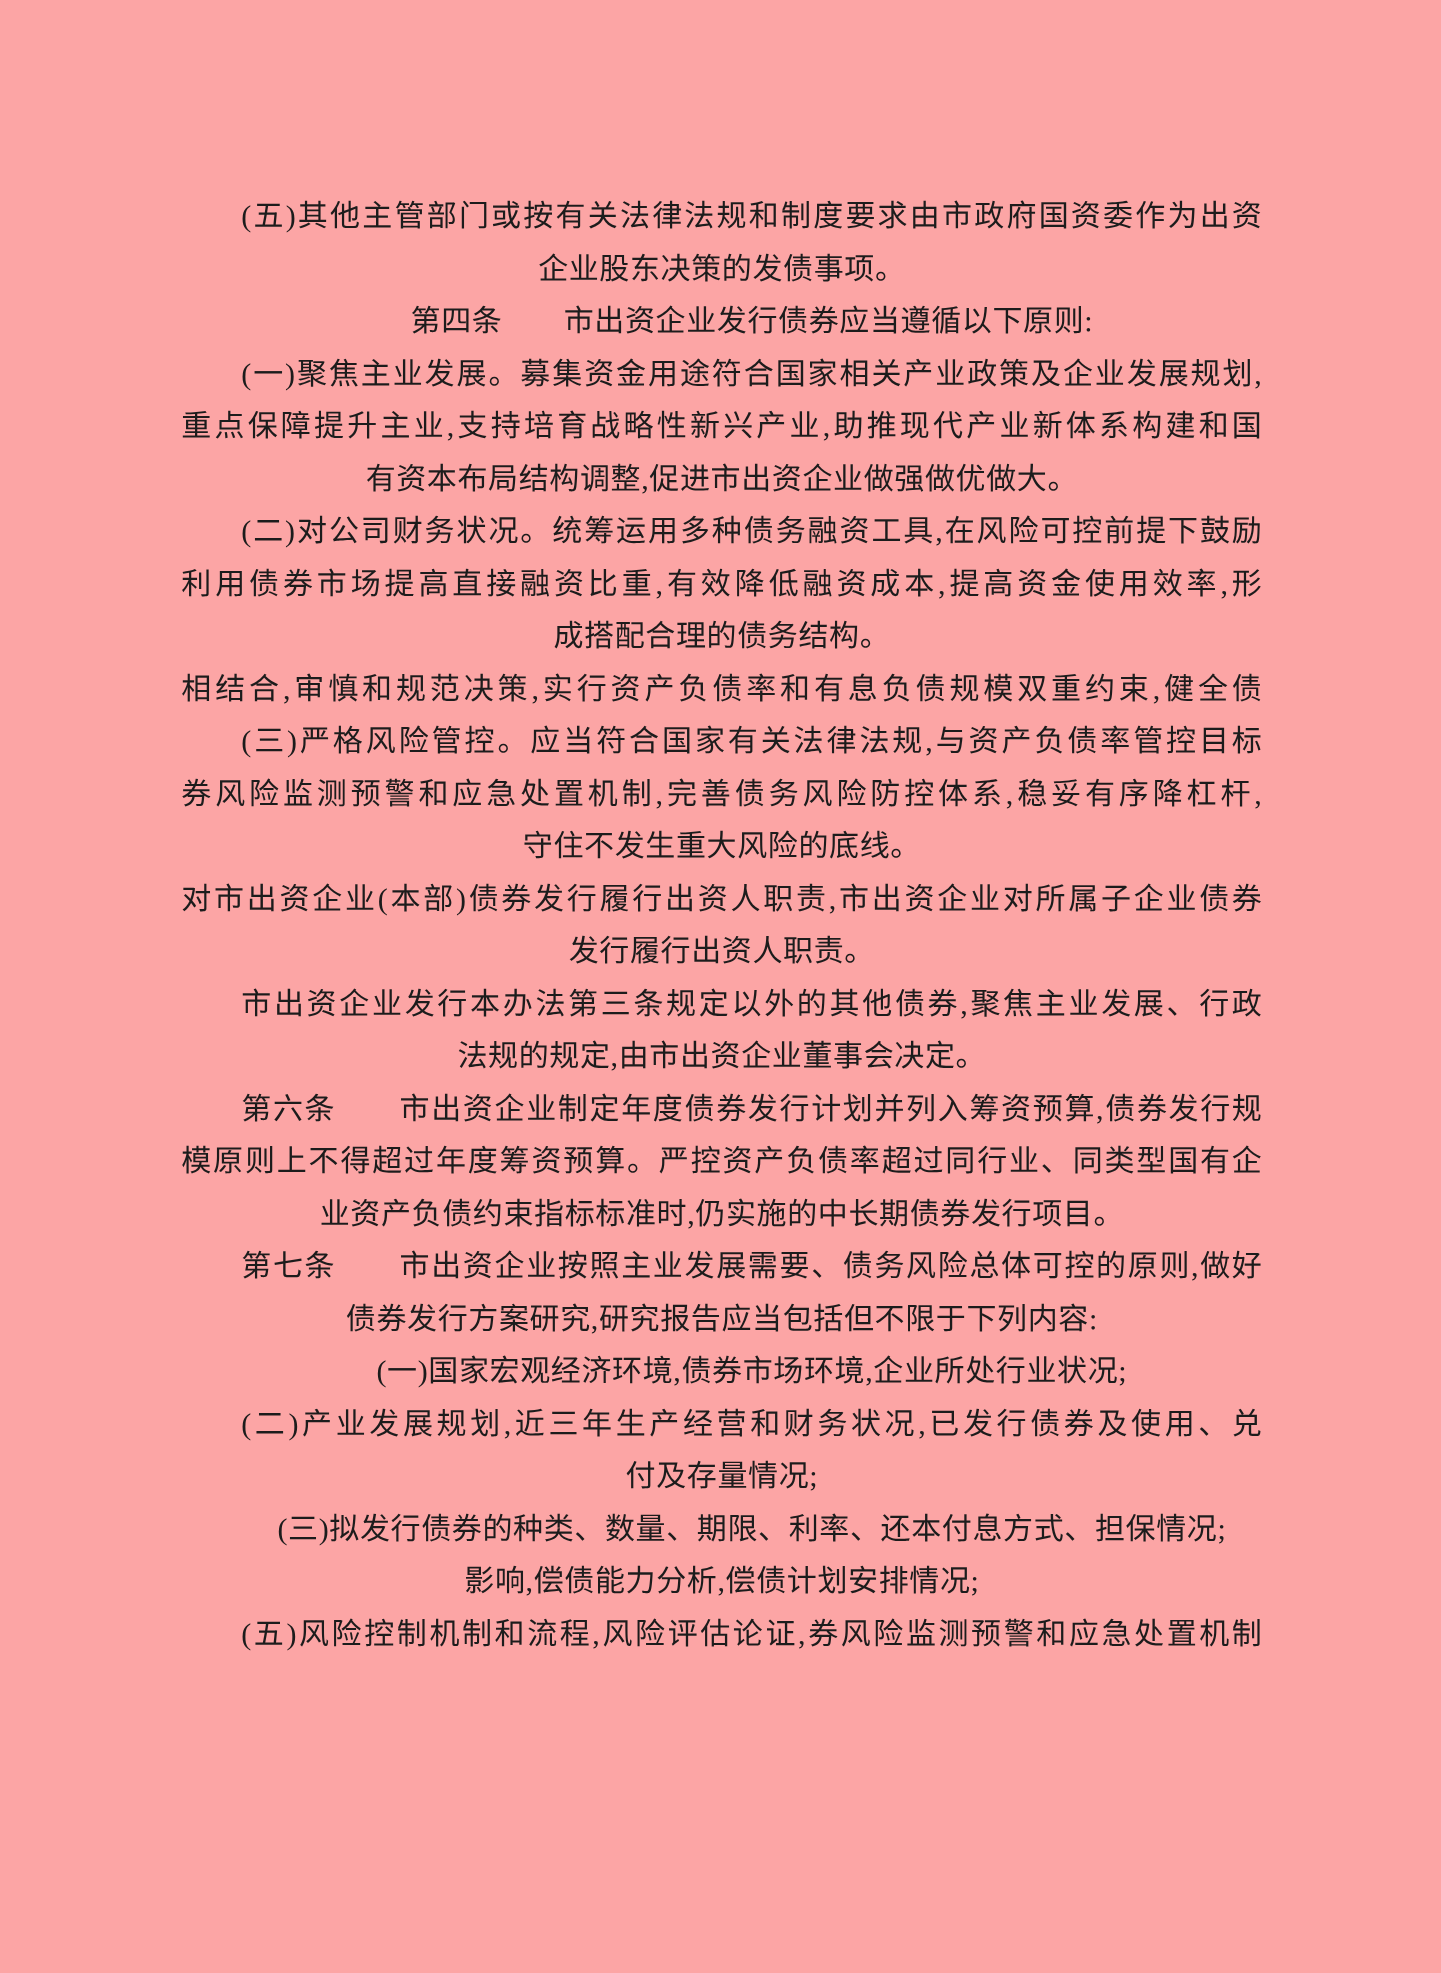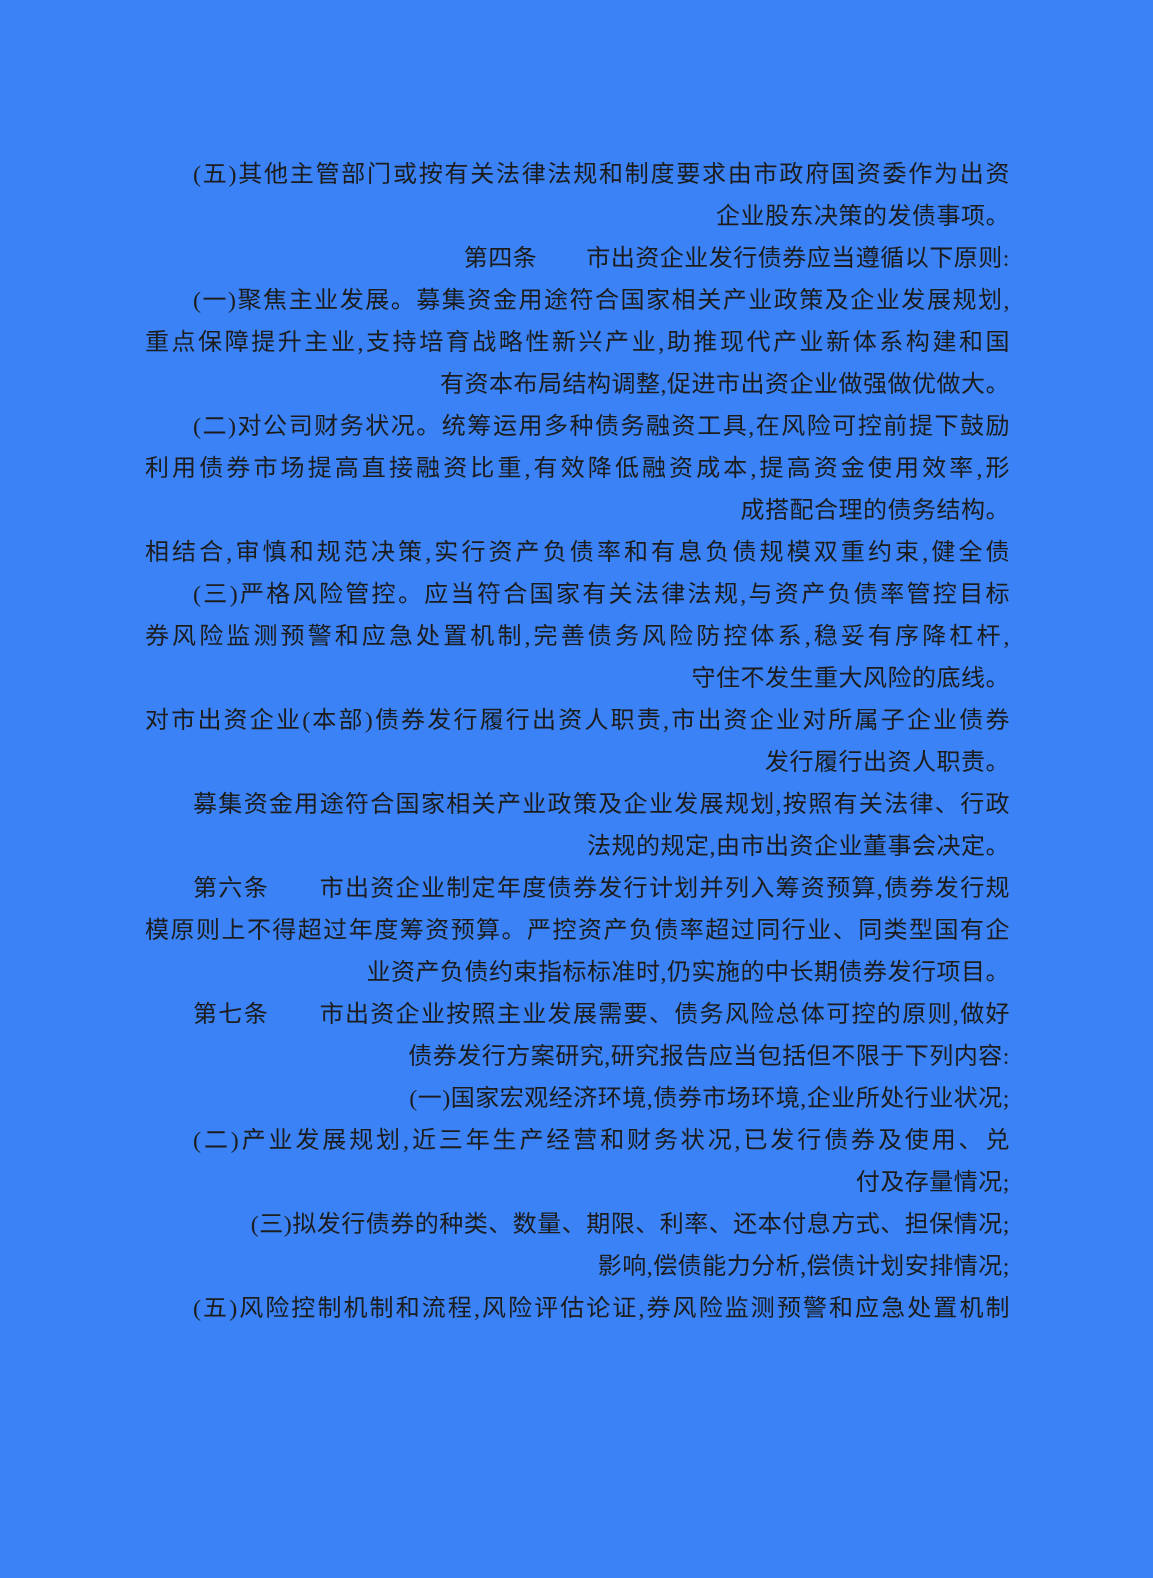--- a/index.html
+++ b/index.html
@@ -11,37 +11,37 @@
     padding:153px 143px 0 145px;
     overflow:hidden;
     font-family:"Liberation Serif","DejaVu Serif",serif;
     font-size:24px;
   }
   .para{margin:0;padding:0;}
   .ln{
     height:42px;
     line-height:42px;
     white-space:nowrap;
-    text-align:right;
+    text-align:center;
     letter-spacing:0.5px;
   }
   .ln.fill{
     white-space:normal;
     text-align:justify;
     text-align-last:justify;
     -moz-text-align-last:justify;
     text-justify:inter-character;
     overflow:hidden;
   }
   .ln.indent{padding-left:48px;}
 </style>
 </head>
 <body>
 
-<div class="page" style="background: #3b82f6; color: rgb(28, 28, 28);">
+<div class="page" style="background: #fca5a5; color: rgb(28, 28, 28);">
   <div id="doc">
       <div class="para">
         <div class="ln fill indent">(五)其他主管部门或按有关法律法规和制度要求由市政府国资委作为出资</div>
         <div class="ln">企业股东决策的发债事项。</div>
       </div>
       <div class="para">
         <div class="ln indent">第四条　　市出资企业发行债券应当遵循以下原则:</div>
       </div>
       <div class="para">
         <div class="ln fill indent">(一)聚焦主业发展。募集资金用途符合国家相关产业政策及企业发展规划,</div>
@@ -57,21 +57,21 @@
         <div class="ln fill">相结合,审慎和规范决策,实行资产负债率和有息负债规模双重约束,健全债</div>
         <div class="ln fill indent">(三)严格风险管控。应当符合国家有关法律法规,与资产负债率管控目标</div>
         <div class="ln fill">券风险监测预警和应急处置机制,完善债务风险防控体系,稳妥有序降杠杆,</div>
         <div class="ln">守住不发生重大风险的底线。</div>
       </div>
       <div class="para">
         <div class="ln fill">对市出资企业(本部)债券发行履行出资人职责,市出资企业对所属子企业债券</div>
         <div class="ln">发行履行出资人职责。</div>
       </div>
       <div class="para">
-        <div class="ln fill indent">募集资金用途符合国家相关产业政策及企业发展规划,按照有关法律、行政</div>
+        <div class="ln fill indent">市出资企业发行本办法第三条规定以外的其他债券,聚焦主业发展、行政</div>
         <div class="ln">法规的规定,由市出资企业董事会决定。</div>
       </div>
       <div class="para">
         <div class="ln fill indent">第六条　　市出资企业制定年度债券发行计划并列入筹资预算,债券发行规</div>
         <div class="ln fill">模原则上不得超过年度筹资预算。严控资产负债率超过同行业、同类型国有企</div>
         <div class="ln">业资产负债约束指标标准时,仍实施的中长期债券发行项目。</div>
       </div>
       <div class="para">
         <div class="ln fill indent">第七条　　市出资企业按照主业发展需要、债务风险总体可控的原则,做好</div>
         <div class="ln">债券发行方案研究,研究报告应当包括但不限于下列内容:</div>

